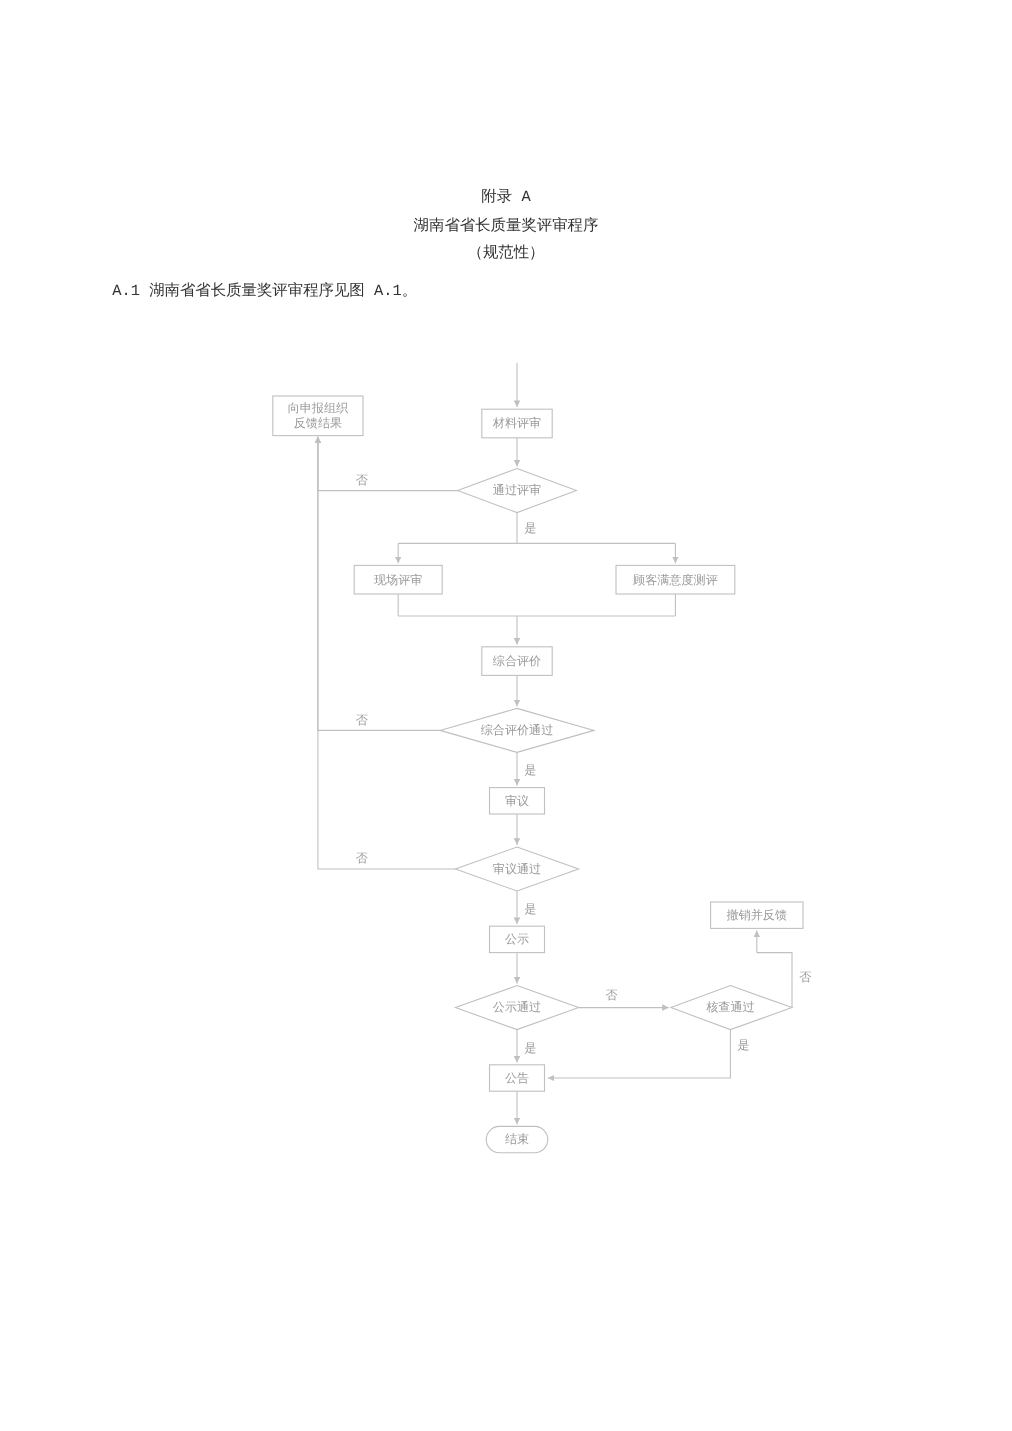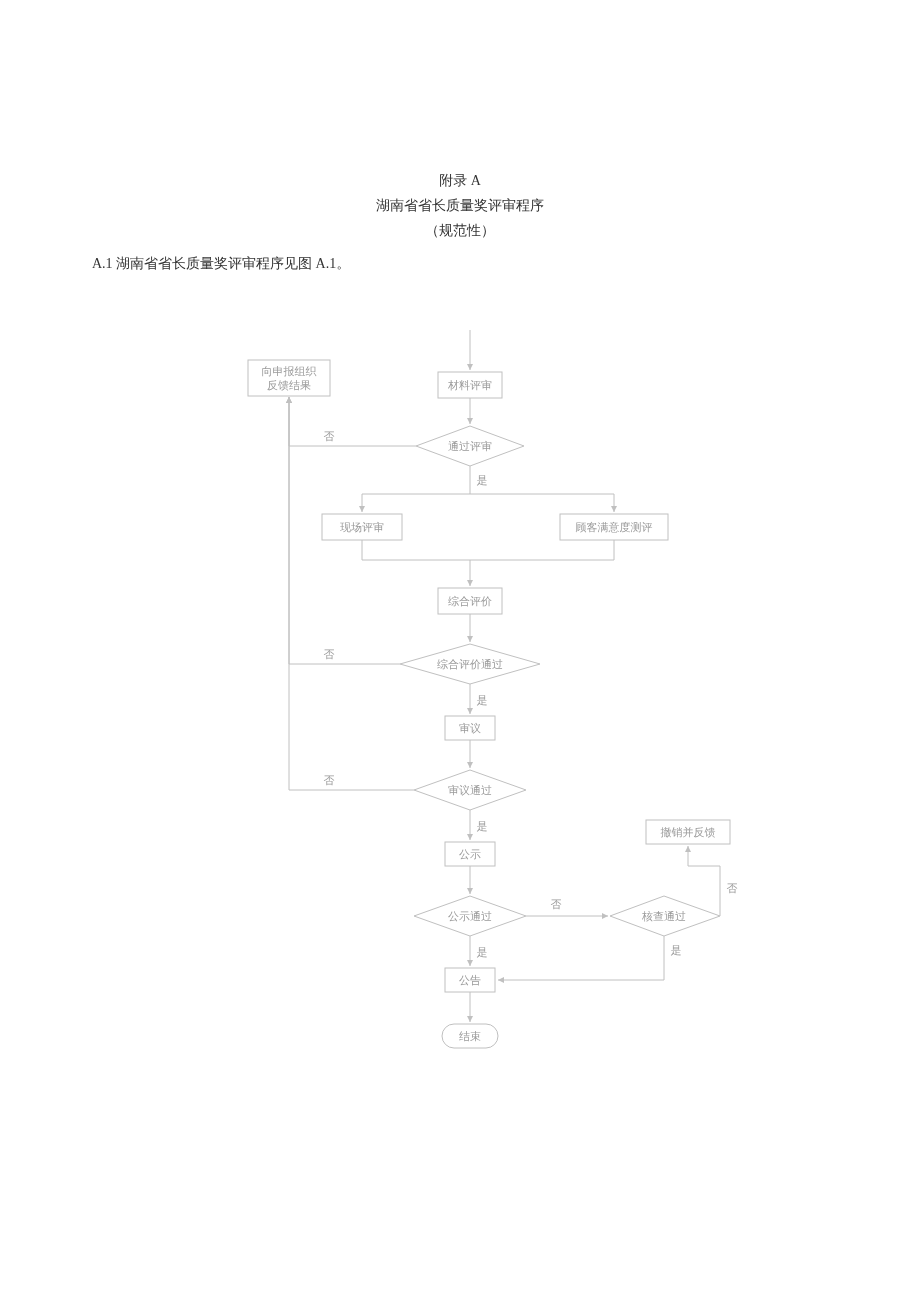--- a/index.html
+++ b/index.html
@@ -12,29 +12,29 @@
     position: relative;
     color: #333;
   }
   .header {
     text-align: center;
     padding-top: 168px;
     font-size: 14px;
     line-height: 1.8;
   }
   .header .appendix {
-    font-family: Liberation Serif, serif;
+    font-family: Liberation Mono, monospace;
     text-align: center;
   }
   .caption {
     position: absolute;
-    left: 92px;
+    left: 102px;
     top: 255px;
     font-size: 14px;
-    font-family: Liberation Serif, serif;
+    font-family: Liberation Mono, monospace;
   }
   svg {
     position: absolute;
     left: 0;
     top: 0;
   }
   .node-text {
     font-family: "SimSun", serif;
     font-size: 11px;
     fill: #9a9a9a;

